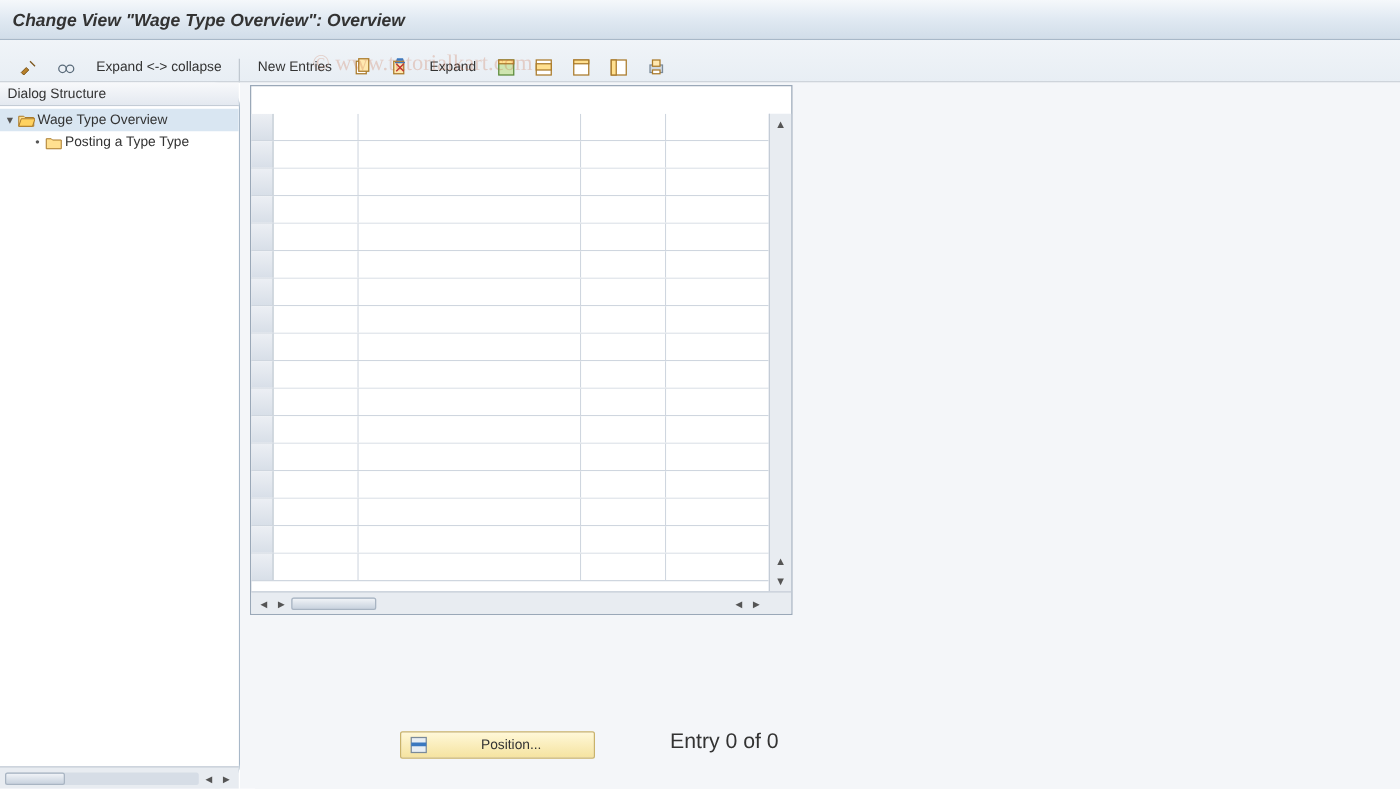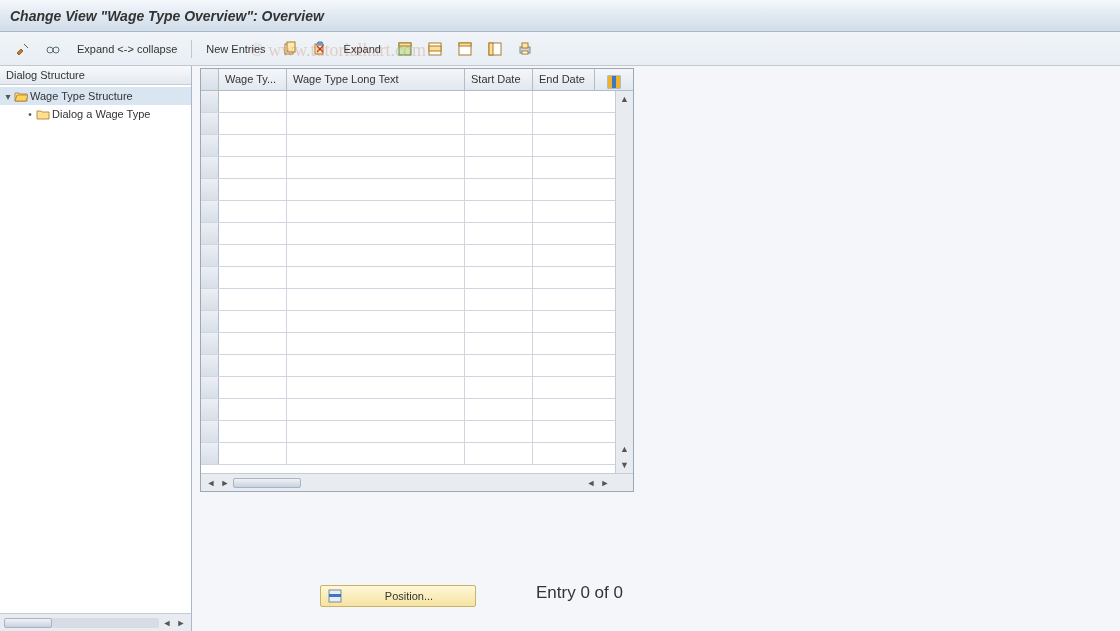--- a/index.html
+++ b/index.html
@@ -24,21 +24,21 @@
       font-size: 14px;
       font-style: italic;
       font-weight: bold;
       color: #333;
     }
     .toolbar {
       background: linear-gradient(to bottom, #f0f4f8 0%, #e8eef4 100%);
       border-bottom: 1px solid #c0c8d0;
       height: 34px;
       display: flex;
-      align-items: center;
+      align-items: flex-end;
       padding: 0 10px;
       gap: 4px;
     }
     .toolbar-btn {
       display: inline-flex;
       align-items: center;
       justify-content: center;
       height: 22px;
       padding: 0 4px;
       cursor: pointer;
@@ -62,20 +62,21 @@
       height: calc(100% - 66px);
       position: relative;
     }
     .left-panel {
       width: 192px;
       border-right: 1px solid #a8b8c8;
       background: #f4f6f9;
       display: flex;
       flex-direction: column;
       position: relative;
+      border-radius: 20px;
     }
     .panel-header {
       background: linear-gradient(to bottom, #f8f9fb, #e4e9f0);
       border-bottom: 1px solid #c4ccd6;
       padding: 3px 6px;
       font-size: 11px;
       color: #333;
     }
     .tree {
       flex: 1;
@@ -303,56 +304,41 @@
 <div class="main-area">
   <div class="left-panel">
     <div class="panel-header">Dialog Structure</div>
     <div class="tree">
       <div class="tree-item selected">
         <span class="tree-toggle">▾</span>
         <svg class="tree-folder">
             <path d="M1 3 h4 l1 1 h7 v7 h-12 z" fill="#ffe090" stroke="#aa7a2a" stroke-width="0.8"></path>
             <path d="M1 11 L3 5 h11 l-2 6 z" fill="#ffd260" stroke="#aa7a2a" stroke-width="0.8"></path>
           </svg>
-        <span class="tree-label">Wage Type Structure</span>
+        <span class="tree-label">Wage Type Overview</span>
       </div>
       <div class="tree-item" style="padding-left:24px">
         <span class="tree-bullet">•</span>
         <svg class="tree-folder">
             <path d="M1 3 h4 l1 1 h7 v7 h-12 z" fill="#ffe090" stroke="#aa7a2a" stroke-width="0.8"></path>
           </svg>
-        <span class="tree-label">Dialog a Wage Type</span>
+        <span class="tree-label">Posting a Type Type</span>
       </div>
     </div>
     <div class="left-hscroll">
       <div class="hscroll-track">
           <div class="hscroll-thumb"></div>
         </div>
       <span class="hscroll-arrow">◄</span>
       <span class="hscroll-arrow">►</span>
     </div>
   </div>
 
   <div class="right-panel">
     <div class="table-container">
-      <div class="table-head-row">
-        <div class="th rowsel"></div>
-        <div class="th c1">Wage Ty...</div>
-        <div class="th c2">Wage Type Long Text</div>
-        <div class="th c3">Start Date</div>
-        <div class="th c4">End Date</div>
-        <div class="th corner">
-          <svg width="14" height="14">
-              <rect x="1" y="1" width="12" height="12" fill="#fff" stroke="#7a8a9a"></rect>
-              <rect x="1" y="1" width="4" height="12" fill="#f0b030"></rect>
-              <rect x="5" y="1" width="4" height="12" fill="#3a78c0"></rect>
-              <rect x="9" y="1" width="4" height="12" fill="#f0b030"></rect>
-            </svg>
-        </div>
-      </div>
       <div class="table-body" id="table-body">
           <div class="tr">
             <div class="td rowsel"></div>
             <div class="td c1"></div>
             <div class="td c2"></div>
             <div class="td c3"></div>
             <div class="td c4"></div>
           </div>
           <div class="tr">
             <div class="td rowsel"></div>

